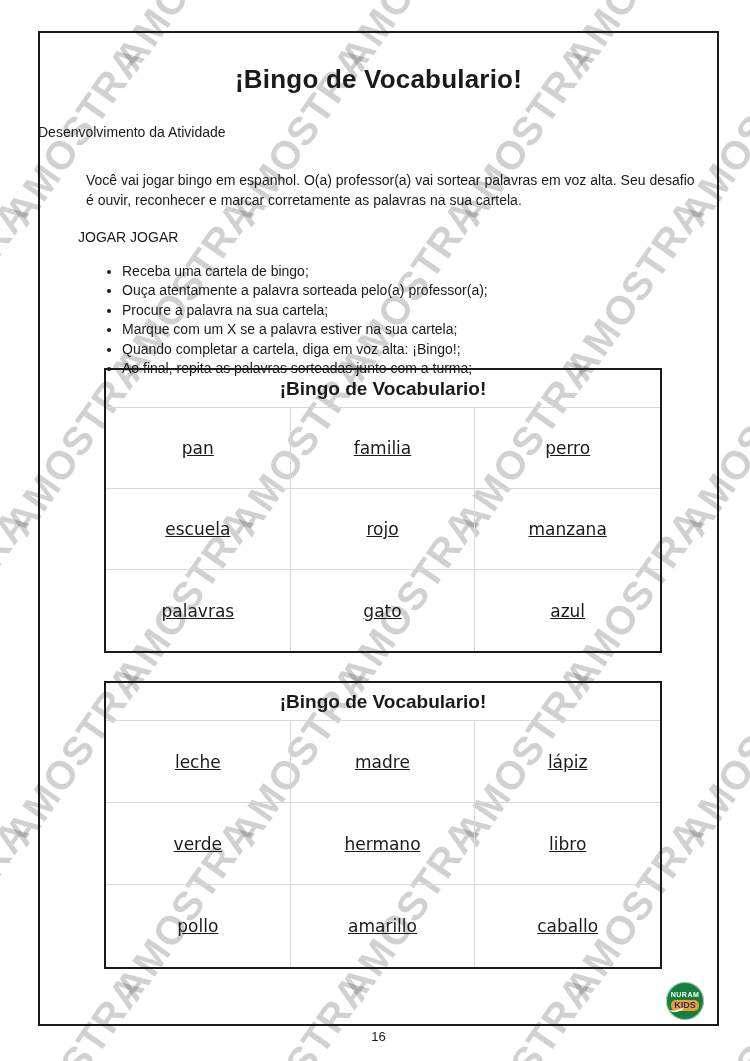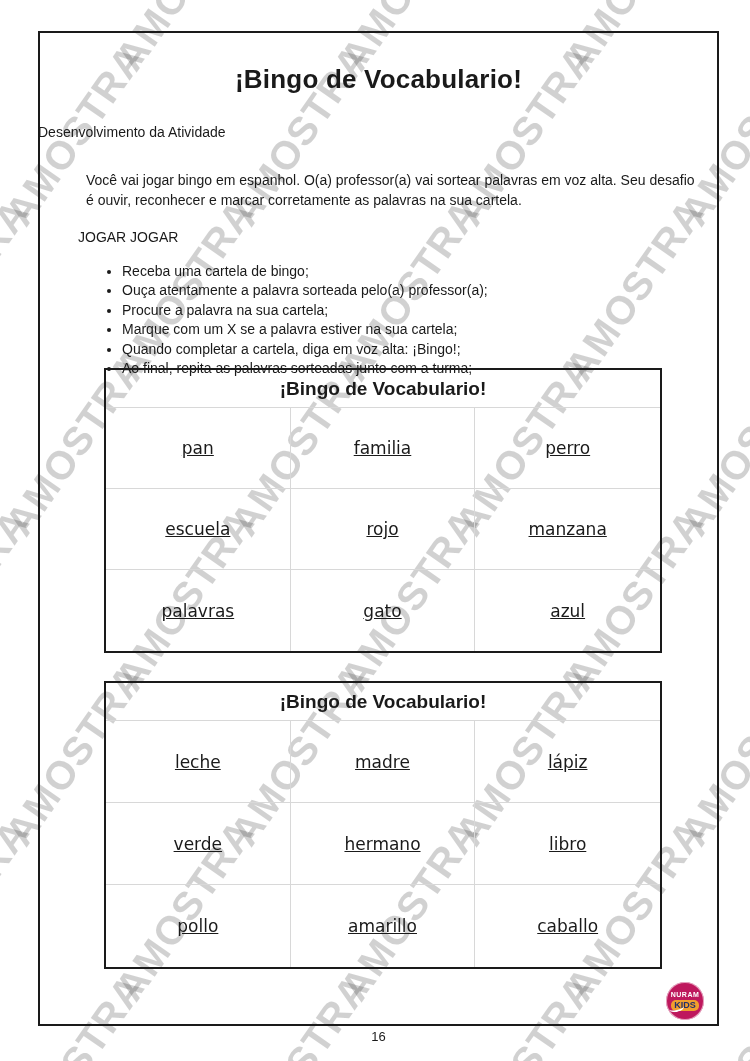--- a/index.html
+++ b/index.html
@@ -108,21 +108,21 @@
   }
   .cell:nth-child(3n) { border-right: none; }
   .cell:nth-child(n+7) { border-bottom: none; }
 
   
   .logo {
     position: absolute;
     left: 666px; top: 982px;
     width: 38px; height: 38px;
     border-radius: 50%;
-    background: #be185d;
+    background: #15803d;
     display: flex;
     flex-direction: column;
     align-items: center;
     justify-content: center;
     box-shadow: 0 0 0 1px rgba(255,255,255,0.6) inset;
   }
   .logo-top {
     color: #ffffff;
     font-size: 7px;
     font-weight: 700;

